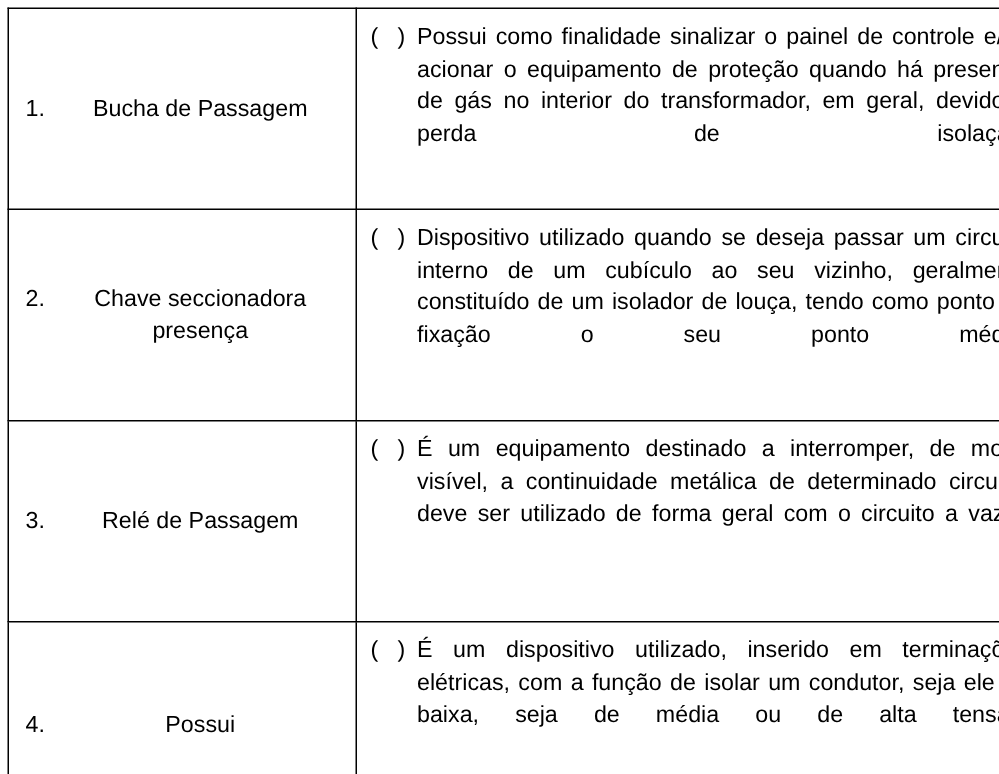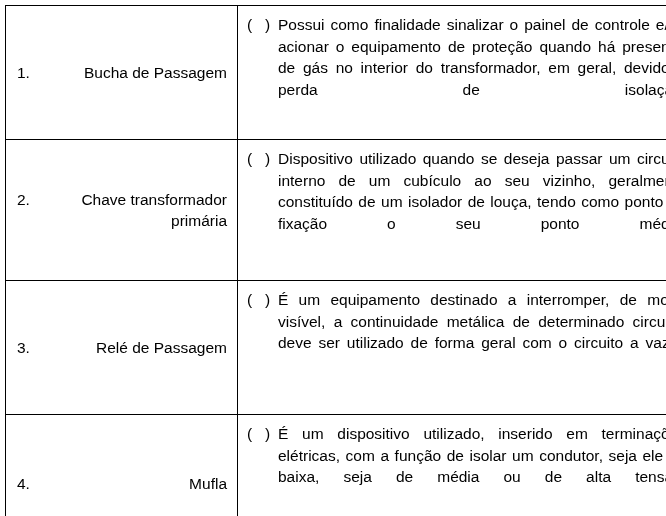--- a/index.html
+++ b/index.html
@@ -56,21 +56,21 @@
     line-height: 21px;
   }
 
   .term-num {
     flex: 0 0 23px;
     text-align: left;
   }
 
   .term-label {
     flex: 1 1 auto;
-    text-align: right;
+    text-align: center;
   }
 
   .def-inner {
     font-size: 15.5px;
     line-height: 21.5px;
     text-align: justify;
     text-justify: inter-word;
     padding-left: 31px;
     position: relative;
   }
@@ -118,21 +118,21 @@
           <div class="def-inner">
             <span class="blank-marker">(   )</span><span>Possui como finalidade sinalizar o painel de controle e/ou acionar o equipamento de proteção quando há presença de gás no interior do transformador, em geral, devido à perda de isolação.</span>
           </div>
         </td>
       </tr>
 
       <tr class="row-2">
         <td class="term-cell">
           <div class="term-inner">
             <span class="term-num">2.</span>
-            <span class="term-label">Chave transformador primária</span>
+            <span class="term-label">Chave seccionadora presença</span>
           </div>
         </td>
         <td class="def-cell">
           <div class="def-inner">
             <span class="blank-marker">(   )</span><span>Dispositivo utilizado quando se deseja passar um circuito interno de um cubículo ao seu vizinho, geralmente constituído de um isolador de louça, tendo como ponto de fixação o seu ponto médio.</span>
           </div>
         </td>
       </tr>
 
       <tr class="row-3">
@@ -146,21 +146,21 @@
           <div class="def-inner">
             <span class="blank-marker">(   )</span><span>É um equipamento destinado a interromper, de modo visível, a continuidade metálica de determinado circuito; deve ser utilizado de forma geral com o circuito a vazio.</span>
           </div>
         </td>
       </tr>
 
       <tr class="row-4">
         <td class="term-cell">
           <div class="term-inner">
             <span class="term-num">4.</span>
-            <span class="term-label">Mufla</span>
+            <span class="term-label">Possui</span>
           </div>
         </td>
         <td class="def-cell">
           <div class="def-inner">
             <span class="blank-marker">(   )</span><span>É um dispositivo utilizado, inserido em terminações elétricas, com a função de isolar um condutor, seja ele de baixa, seja de média ou de alta tensão.</span>
           </div>
         </td>
       </tr>
 
     </tbody>

